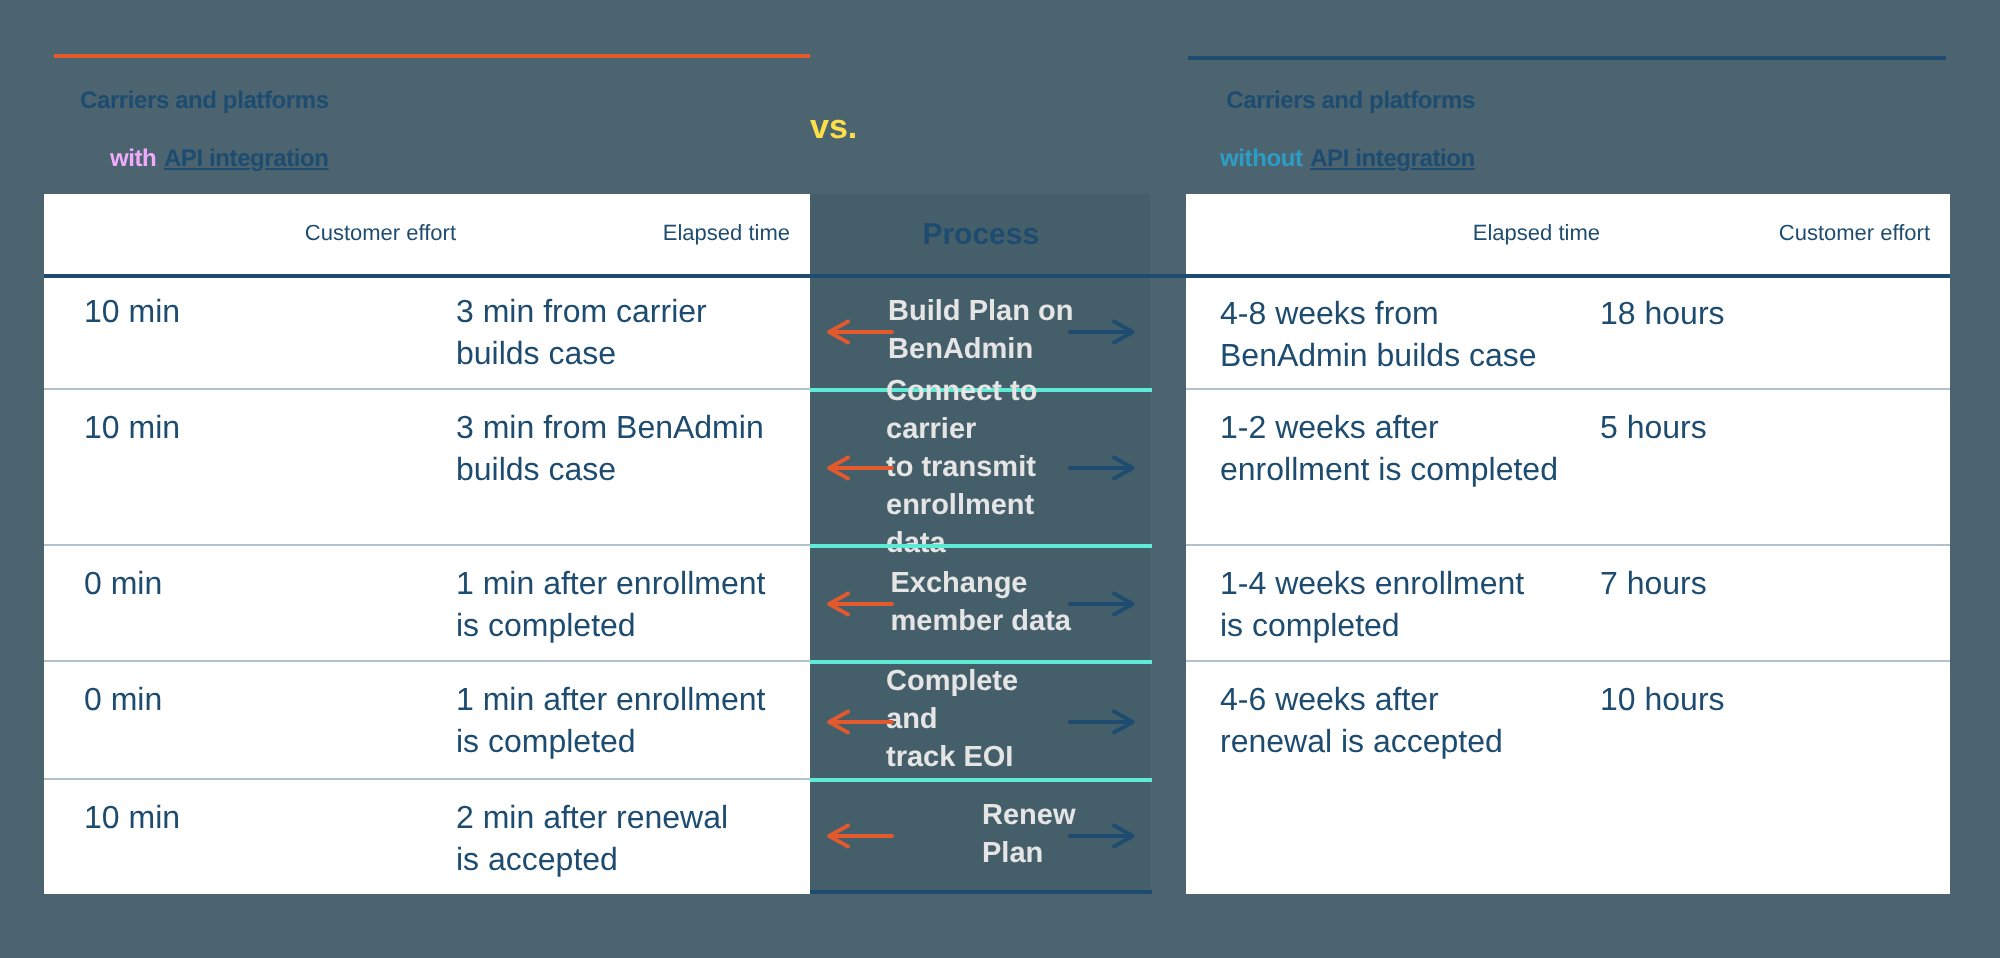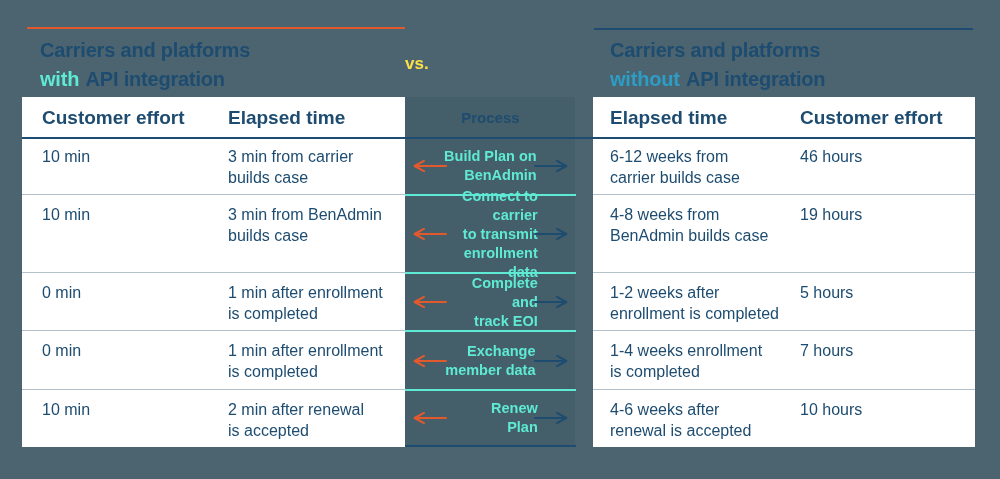--- a/index.html
+++ b/index.html
@@ -12,28 +12,28 @@
     color:#1d4c70;
   }
   
   .accent-line{position:absolute;height:2px;top:27px;}
   .accent-line.left{left:27px;width:378px;background:#e2592e;}
   .accent-line.right{left:594px;width:379px;background:#1d4c70;height:1.5px;top:28px;}
 
   
   .panel-title{
     position:absolute;top:36px;
-    font-size:20px;font-weight:bold;line-height:29px;
-    letter-spacing:-0.2px;color:#1d4c70;
+    font-size:12px;font-weight:bold;line-height:29px;
+    letter-spacing:-0.2px;color:#1d4c70;text-align:right;
   }
   .panel-title.left{left:40px;}
   .panel-title.right{left:610px;}
-  .accent-orange{color:#5eead4;}
+  .accent-orange{color:#f0abfc;}
   .accent-blue{color:#2e9dc6;}
-  .title-suffix{margin-left:0.32em;}
+  .title-suffix{margin-left:0.32em;text-decoration:underline;}
 
   .vs-label{
     position:absolute;left:405px;top:54px;width:188px;
     text-align:left;font-size:17px;font-weight:bold;color:#fde047;
   }
 
   
   .panel{
     position:absolute;top:97px;height:350px;
     display:grid;grid-template-rows:40px 57px 78px 58px 59px 58px;
@@ -46,36 +46,36 @@
 
   .trow{display:flex;box-sizing:border-box;}
   .trow.sep-light{border-top:1px solid #b2c1ca;}
   .trow.header{align-items:center;}
 
   .cell{
     box-sizing:border-box;
     font-size:16px;line-height:21px;color:#1d4c70;
     padding-top:9px;white-space:pre-line;
   }
-  .trow.header .cell{font-weight:bold;padding-top:0;font-size:19px;}
+  .trow.header .cell{font-weight:normal;padding-top:0;font-size:11px;text-align:right;}
   .left-table .cell.c1{padding-left:20px;width:206px;flex:none;}
   .left-table .cell.c2{flex:1;padding-right:10px;}
   .right-table .cell.c1{padding-left:17px;width:207px;flex:none;}
   .right-table .cell.c2{flex:1;padding-right:10px;}
 
   
   .mid .trow{position:relative;align-items:center;justify-content:center;}
   .mid .trow.sep-navy{border-top:2px solid #5eead4;}
   .mid .trow.last{border-bottom:2px solid #1d4c70;padding-left:48px;}
   .mid-header{
     width:100%;text-align:center;font-weight:bold;font-size:15px;color:#1d4c70;
   }
   .process-label{
-    text-align:right;font-size:14.5px;font-weight:bold;line-height:19px;
-    color:#5eead4;white-space:pre-line;padding:0 38px;
+    text-align:left;font-size:14.5px;font-weight:bold;line-height:19px;
+    color:#e5e5e5;white-space:pre-line;padding:0 38px;
   }
   .arrow{position:absolute;top:50%;margin-top:-8px;width:36px;height:16px;}
   .arrow.west{left:7px;}
   .arrow.east{right:7px;}
 
   
   .header-rule{
     position:absolute;left:22px;top:137px;width:953px;height:2px;
     background:#1d4c70;z-index:3;
   }
@@ -157,33 +157,33 @@
 enrollment data</div>
       <svg class="arrow east" viewBox="0 0 36 16">
         <path d="M2 8 H33 M24 2.8 L33.4 8 L24 13.2" fill="none" stroke="#1d4c70" stroke-width="2" stroke-linecap="round" stroke-linejoin="round"></path>
       </svg>
     </div>
 
     <div class="trow sep-navy">
       <svg class="arrow west" viewBox="0 0 36 16">
         <path d="M34 8 H3 M12 2.8 L2.6 8 L12 13.2" fill="none" stroke="#e2592e" stroke-width="2" stroke-linecap="round" stroke-linejoin="round"></path>
       </svg>
+      <div class="process-label">Exchange
+member data</div>
+      <svg class="arrow east" viewBox="0 0 36 16">
+        <path d="M2 8 H33 M24 2.8 L33.4 8 L24 13.2" fill="none" stroke="#1d4c70" stroke-width="2" stroke-linecap="round" stroke-linejoin="round"></path>
+      </svg>
+    </div>
+
+    <div class="trow sep-navy">
+      <svg class="arrow west" viewBox="0 0 36 16">
+        <path d="M34 8 H3 M12 2.8 L2.6 8 L12 13.2" fill="none" stroke="#e2592e" stroke-width="2" stroke-linecap="round" stroke-linejoin="round"></path>
+      </svg>
       <div class="process-label">Complete and
 track EOI</div>
-      <svg class="arrow east" viewBox="0 0 36 16">
-        <path d="M2 8 H33 M24 2.8 L33.4 8 L24 13.2" fill="none" stroke="#1d4c70" stroke-width="2" stroke-linecap="round" stroke-linejoin="round"></path>
-      </svg>
-    </div>
-
-    <div class="trow sep-navy">
-      <svg class="arrow west" viewBox="0 0 36 16">
-        <path d="M34 8 H3 M12 2.8 L2.6 8 L12 13.2" fill="none" stroke="#e2592e" stroke-width="2" stroke-linecap="round" stroke-linejoin="round"></path>
-      </svg>
-      <div class="process-label">Exchange
-member data</div>
       <svg class="arrow east" viewBox="0 0 36 16">
         <path d="M2 8 H33 M24 2.8 L33.4 8 L24 13.2" fill="none" stroke="#1d4c70" stroke-width="2" stroke-linecap="round" stroke-linejoin="round"></path>
       </svg>
     </div>
 
     <div class="trow sep-navy last">
       <svg class="arrow west" viewBox="0 0 36 16">
         <path d="M34 8 H3 M12 2.8 L2.6 8 L12 13.2" fill="none" stroke="#e2592e" stroke-width="2" stroke-linecap="round" stroke-linejoin="round"></path>
       </svg>
       <div class="process-label">Renew
@@ -192,29 +192,24 @@
         <path d="M2 8 H33 M24 2.8 L33.4 8 L24 13.2" fill="none" stroke="#1d4c70" stroke-width="2" stroke-linecap="round" stroke-linejoin="round"></path>
       </svg>
     </div>
   </div>
 
   <div class="panel white right-table">
     <div class="trow header">
       <div class="cell c1">Elapsed time</div>
       <div class="cell c2">Customer effort</div>
     </div>
-    <div class="trow">
-      <div class="cell c1">6-12 weeks from
-carrier builds case</div>
-      <div class="cell c2">46 hours</div>
-    </div>
     <div class="trow sep-light">
       <div class="cell c1">4-8 weeks from
 BenAdmin builds case</div>
-      <div class="cell c2">19 hours</div>
+      <div class="cell c2">18 hours</div>
     </div>
     <div class="trow sep-light">
       <div class="cell c1">1-2 weeks after
 enrollment is completed</div>
       <div class="cell c2">5 hours</div>
     </div>
     <div class="trow sep-light">
       <div class="cell c1">1-4 weeks enrollment
 is completed</div>
       <div class="cell c2">7 hours</div>

